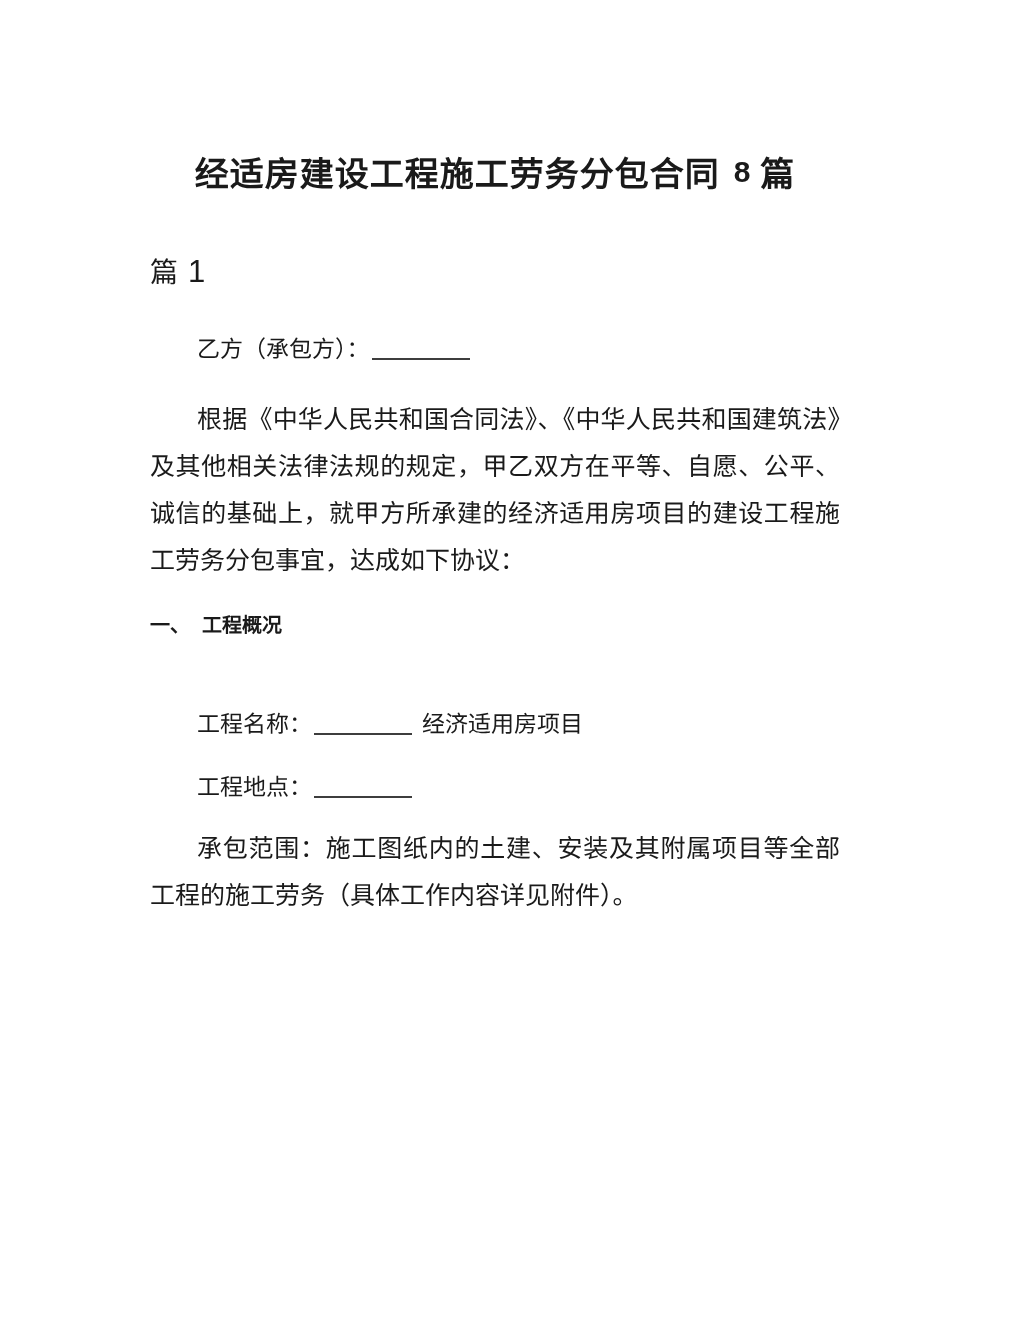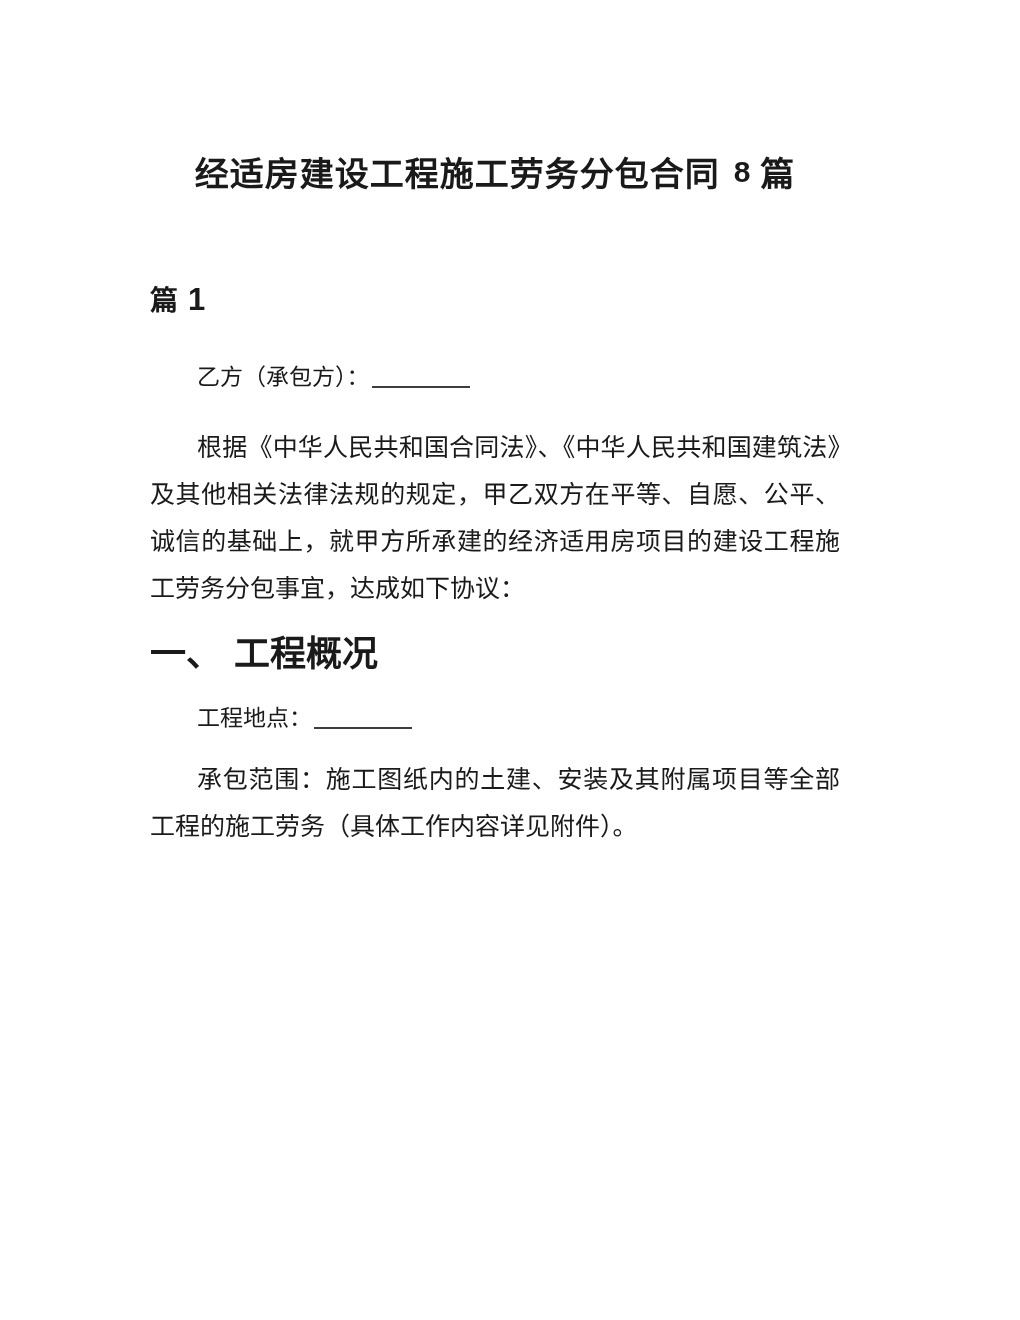--- a/index.html
+++ b/index.html
@@ -31,23 +31,23 @@
     white-space: nowrap;
   }
   .doc-title .title-num {
     font-size: 30px;
     margin: 0 10px 0 14px;
     position: relative;
     top: -4px;
     letter-spacing: 0;
   }
   .section-heading {
-    margin: 84px 0 0 0;
+    margin: 56px 0 0 0;
     font-size: 28px;
-    font-weight: bold;
+    font-weight: normal;
     line-height: 36px;
   }
   .section-heading .sec-num {
     font-size: 31px;
     margin-left: 10px;
   }
   .field-line {
     margin: 0;
     font-size: 23px;
     line-height: 31px;
@@ -61,21 +61,21 @@
     margin: 0;
     font-size: 25px;
     line-height: 47px;
     text-align: justify;
     text-indent: 47px;
   }
   .para.intro { margin-top: 31px; }
   .para.scope { margin-top: 22px; }
   .sub-heading {
     margin: 24px 0 0 0;
-    font-size: 36px;
+    font-size: 20px;
     font-weight: bold;
     line-height: 35px;
   }
   .sub-heading .h-space { display: inline-block; width: 12px; }
   .blank {
     display: inline-block;
     width: 98px;
     height: 2px;
     border-bottom: 2px solid #3d3d3d;
     transform: translateY(3px);
@@ -94,19 +94,20 @@
 
     <h2 class="section-heading"><span>篇</span><span class="sec-num">1</span></h2>
 
 
     <p class="field-line party-b"><span>乙方（承包方）：</span><span class="blank"></span></p>
 
     <p class="para intro">根据《中华人民共和国合同法》、《中华人民共和国建筑法》及其他相关法律法规的规定，甲乙双方在平等、自愿、公平、诚信的基础上，就甲方所承建的经济适用房项目的建设工程施工劳务分包事宜，达成如下协议：</p>
 
     <h3 class="sub-heading"><span>一、</span><span class="h-space"></span><span>工程概况</span></h3>
 
+    <p class="field-line project-name"><span>工程名称：</span><span class="blank with-suffix"></span><span>经济适用房项目</span></p>
 
     <p class="field-line project-location"><span>工程地点：</span><span class="blank"></span></p>
 
     <p class="para scope">承包范围：施工图纸内的土建、安装及其附属项目等全部工程的施工劳务（具体工作内容详见附件）。</p>
 
   </div>
 </div>
 
 </body></html>

